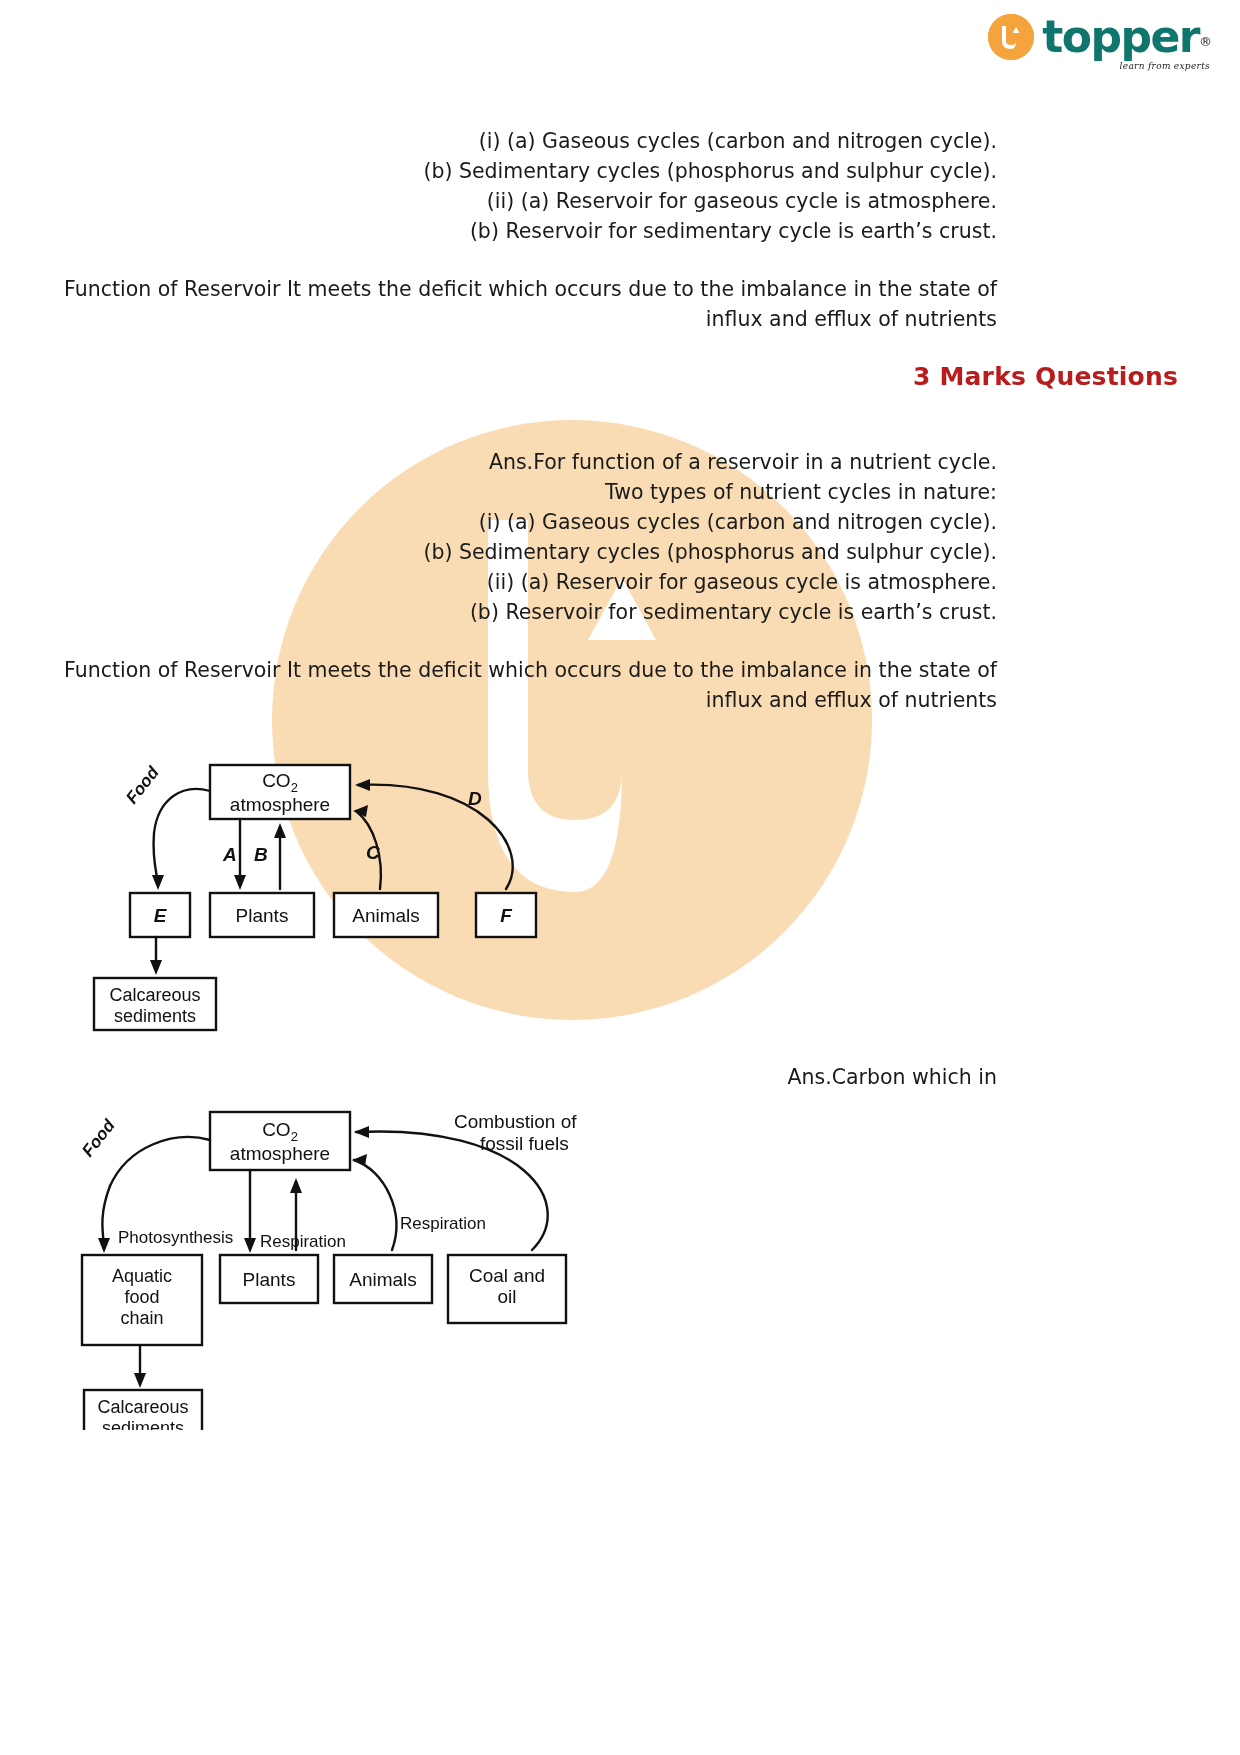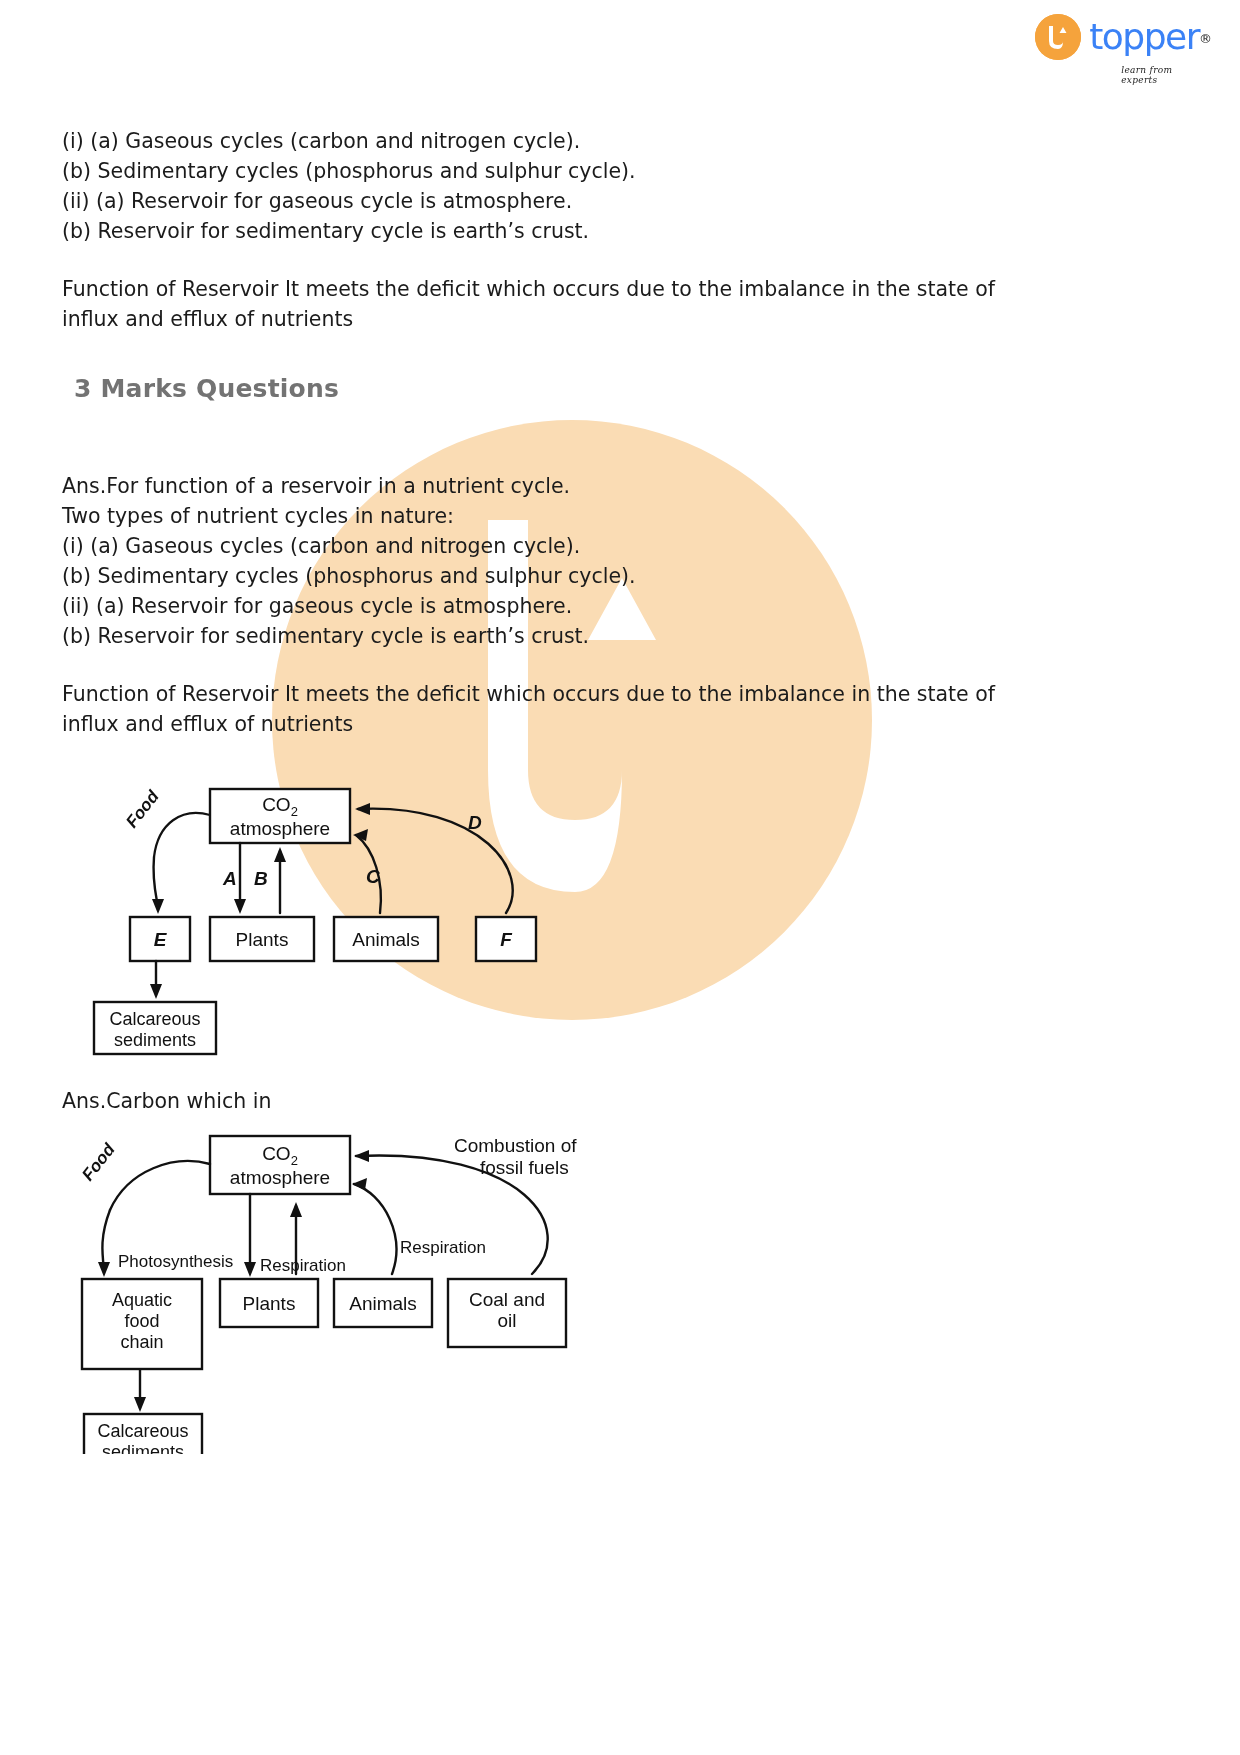--- a/index.html
+++ b/index.html
@@ -53,24 +53,24 @@
     width: 46px; height: 46px;
     border-radius: 50%;
     background: #f5a33c;
     position: relative;
     margin-right: 8px;
     flex: none;
   }
   #logo-mark svg { position: absolute; left: 0; top: 0; }
   #logo-word {
     font-family: "DejaVu Sans", sans-serif;
-    font-weight: normal;
-    font-size: 36px;
+    font-weight: bold;
+    font-size: 44px;
     letter-spacing: -1.5px;
-    color: #3b82f6;
+    color: #0f766e;
     line-height: 1;
   }
   #logo-reg {
     font-size: 13px;
     vertical-align: super;
     font-weight: normal;
   }
   #logo-tag {
     position: absolute;
     right: 2px;
@@ -82,37 +82,38 @@
     letter-spacing: 0.3px;
     padding-left: 32px;
   }
 
   
   #content {
     position: relative;
     z-index: 3;
     padding: 0 62px;
     padding-top: 126px;
+    text-align: right;
   }
   .para {
     font-size: 20.5px;
     line-height: 30px;
     margin: 0;
     max-width: 935px;
   }
   .para-line { display: block; white-space: nowrap; }
   .gap-lg { height: 28px; }
   .gap-sm { height: 14px; }
 
   .bold { font-weight: normal; }
   h2.section-heading {
     font-size: 25px;
     font-weight: bold;
-    color: #737373;
-    margin: 12px;
+    color: #b91c1c;
+    margin: 0;
     letter-spacing: 0.2px;
   }
   .q-text {
     font-size: 20.5px;
     line-height: 30px;
     font-weight: bold;
     margin: 0;
     max-width: 960px;
   }
 

